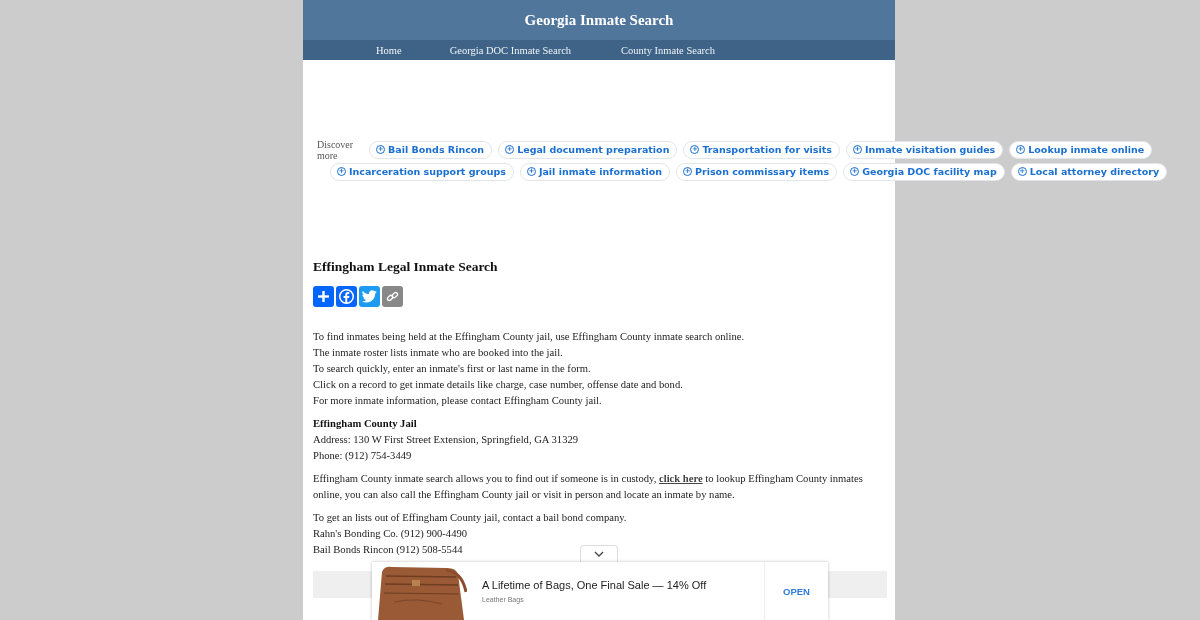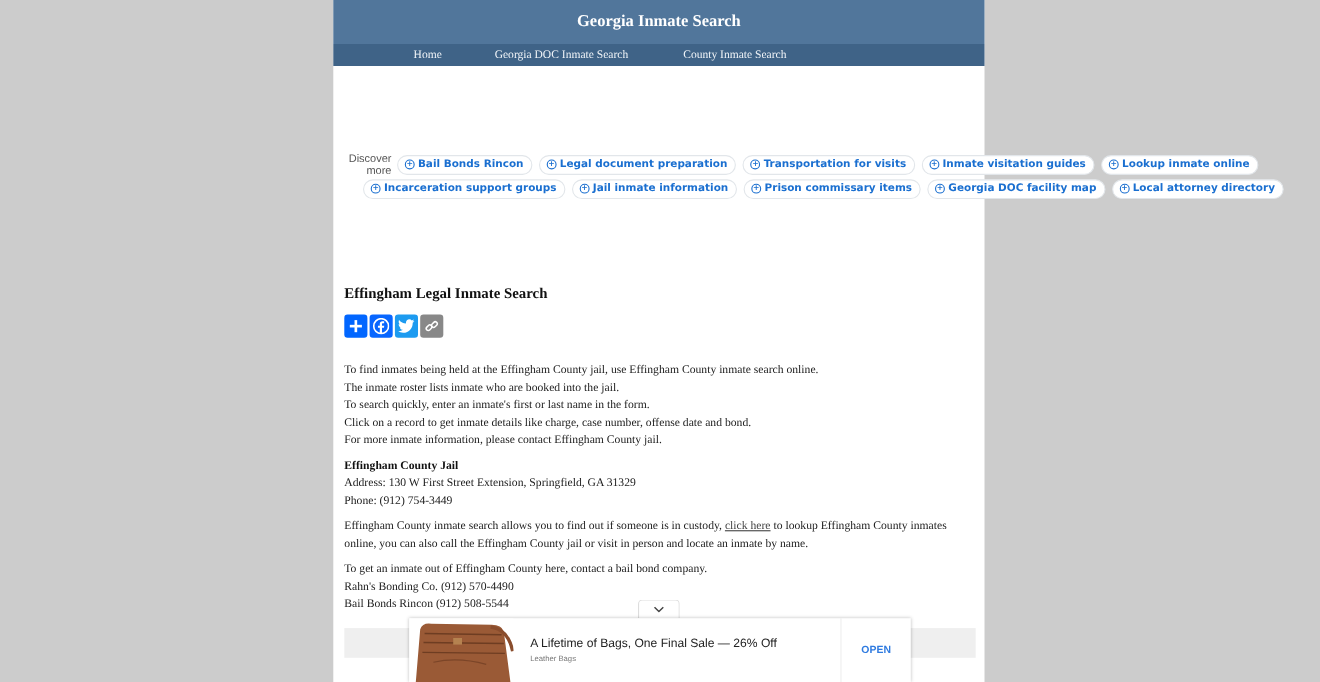--- a/index.html
+++ b/index.html
@@ -11,34 +11,34 @@
     .nav { height: 20px; background: #3f6387; display: flex; align-items: center; padding-left: 48px; }
     .nav a { color: #f0f4f8; text-decoration: none; font-size: 10.5px; font-family: "Liberation Serif", serif; }
     .nav a.home { margin-left: 25px; }
     .nav a.doc { margin-left: 48px; }
     .nav a.county { margin-left: 50px; }
 
     .discover { position: absolute; left: 303px; top: 140px; width: 780px; }
     .disc-row { display: flex; align-items: center; height: 19px; }
     .disc-row.r1 { margin-left: 14px; }
     .disc-row.r2 { margin-left: 27px; margin-top: 3px; }
-    .disc-label { font-family: Liberation Sans, sans-serif; font-size: 10px; color: #555; margin-right: 5px; text-align: right; }
+    .disc-label { font-family: Liberation Serif, serif; font-size: 10px; color: #555; margin-right: 16px; }
     .chip { display: inline-flex; align-items: center; height: 18px; padding: 0 7px 0 6px; border: 1px solid #e2e6ea; border-radius: 9px; background: #fff; margin-right: 6px; font-family: "DejaVu Sans", sans-serif; font-size: 9.5px; font-weight: bold; color: #1a6fd0; white-space: nowrap; cursor: pointer; }
     .chip .plus { display: inline-flex; align-items: center; justify-content: center; width: 9px; height: 9px; border: 1px solid #1a6fd0; border-radius: 50%; font-size: 7px; line-height: 1; margin-right: 3px; font-weight: bold; }
 
     .content { position: absolute; left: 313px; top: 258px; width: 574px; color: #222; font-size: 10.6px; line-height: 16px; }
     .content h2 { font-size: 13.5px; font-weight: bold; color: #111; margin-bottom: 10px; line-height: 18px; }
     .share { display: flex; gap: 2px; margin-bottom: 22px; }
     .share .btn { width: 21px; height: 21px; border-radius: 3px; display: flex; align-items: center; justify-content: center; }
     .b-add { background: #0166ff; }
     .b-fb { background: #0866ff; }
     .b-tw { background: #1d9bf0; }
     .b-copy { background: #888888; }
     .content p { margin-bottom: 7px; }
-    .content a { color: #444; text-decoration: underline; }
+    .content a { color: #444; text-decoration: underline; font-weight: bold; }
     .content b { color: #111; }
     .graybar { position: absolute; left: 313px; top: 571px; width: 574px; height: 27px; background: #efefef; }
 
     .ad-toggle { position: absolute; left: 580px; top: 545px; width: 38px; height: 17px; background: #fff; border: 1px solid #ddd; border-bottom: none; border-radius: 4px 4px 0 0; display: flex; align-items: center; justify-content: center; }
     .ad { position: absolute; left: 372px; top: 562px; width: 456px; height: 58px; background: #fff; box-shadow: 0 0 3px rgba(0,0,0,0.25); display: flex; }
     .ad .adchoice { position: absolute; left: 2px; top: 2px; font-size: 8px; color: #2f7be0; font-family: "DejaVu Sans", sans-serif; }
     .ad .img { width: 95px; height: 58px; position: relative; overflow: hidden; }
     .ad .txt { flex: 1; padding-left: 15px; padding-top: 17px; font-family: "Liberation Sans", sans-serif; }
     .ad .title { font-size: 11px; color: #222; }
     .ad .sub { font-size: 7px; color: #777; margin-top: 5px; }
@@ -146,22 +146,22 @@
 
   <p>
     <b>Effingham County Jail</b><br>
     <span>Address: 130 W First Street Extension, Springfield, GA 31329</span><br>
     <span>Phone: (912) 754-3449</span>
   </p>
 
   <p><span>Effingham County inmate search allows you to find out if someone is in custody, </span><a>click here</a><span> to lookup Effingham County inmates online, you can also call the Effingham County jail or visit in person and locate an inmate by name.</span></p>
 
   <p>
-    <span>To get an inmate out of Effingham County here, contact a bail bond company.</span><br>
-    <span>Rahn's Bonding Co. (912) 570-4490</span><br>
+    <span>To get an lists out of Effingham County jail, contact a bail bond company.</span><br>
+    <span>Rahn's Bonding Co. (912) 900-4490</span><br>
     <span>Bail Bonds Rincon (912) 508-5544</span>
   </p>
 </div>
 
 <div class="graybar"></div>
 
 <div class="ad-toggle">
   <svg width="10" height="6" viewBox="0 0 10 6">
       <path d="M1 1l4 4 4-4" fill="none" stroke="#444" stroke-width="1.3"></path>
     </svg>
@@ -174,17 +174,17 @@
       <path d="M10 10 Q12 4 20 5 L75 6 Q84 6 86 12 L92 58 L6 58 Z" fill="#9a5a36"></path>
       <path d="M14 14 L84 15" stroke="#6e3d22" stroke-width="1.4"></path>
       <path d="M13 22 L86 23" stroke="#6e3d22" stroke-width="1.4"></path>
       <path d="M12 31 L87 32" stroke="#6e3d22" stroke-width="1.2"></path>
       <path d="M22 40 Q45 35 70 42" stroke="#7b4528" stroke-width="1" fill="none"></path>
       <path d="M74 8 Q90 10 94 30" stroke="#8a4d2d" stroke-width="3" fill="none"></path>
       <rect x="40" y="18" width="8" height="6" fill="#b58250"></rect>
     </svg>
   </div>
   <div class="txt">
-    <div class="title">A Lifetime of Bags, One Final Sale — 26% Off</div>
+    <div class="title">A Lifetime of Bags, One Final Sale — 14% Off</div>
     <div class="sub">Leather Bags</div>
   </div>
   <div class="open">OPEN</div>
 </div>
 
 </body></html>

